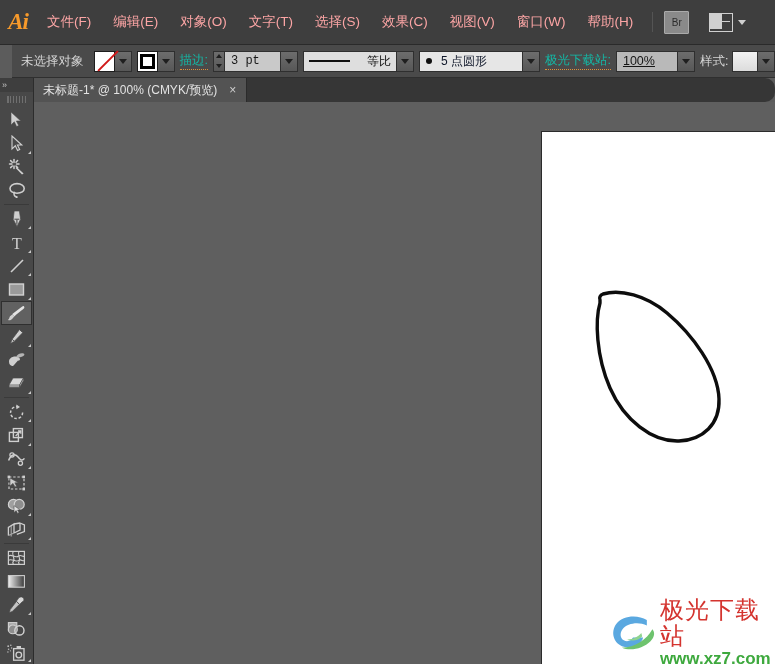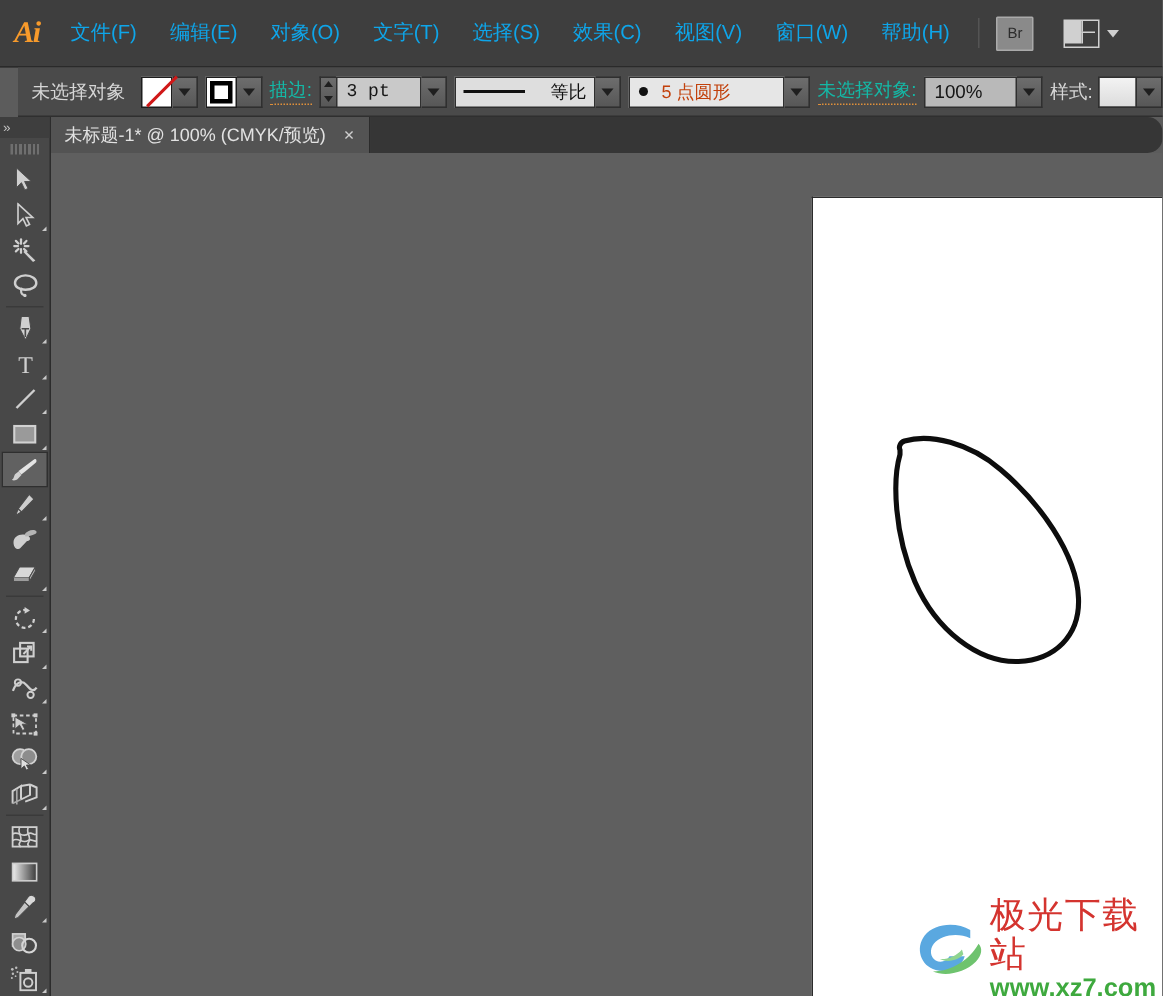--- a/index.html
+++ b/index.html
@@ -11,25 +11,25 @@
   #app{position:absolute;inset:0;width:775px;height:664px;}
 
   
   .menubar{
     position:absolute;left:0;top:0;width:775px;height:44px;
     background:#3e3e3e;display:flex;align-items:center;
     border-bottom:1px solid #2a2a2a;
   }
   .ai-logo{
     width:36px;height:44px;display:flex;align-items:center;justify-content:center;
-    color:#f79a2b;font-size:20px;font-weight:bold;font-style:italic;
+    color:#f79a2b;font-size:23px;font-weight:bold;font-style:italic;
     font-family:"Liberation Serif","DejaVu Serif",serif;letter-spacing:-1px;
   }
   .menu-item{
-    color:#0ea5e9;font-size:13.5px;padding:4px 10px;margin:0 1px;
+    color:#fca5a5;font-size:13.5px;padding:4px 10px;margin:0 1px;
     white-space:nowrap;cursor:default;
   }
   .menu-sep{width:1px;height:20px;background:#545454;margin:0 8px;}
   .br-btn{
     width:23px;height:21px;background:#8a8a8a;border:1px solid #aaa;
     color:#2c2c2c;font-size:10px;display:flex;align-items:center;justify-content:center;
     border-radius:1px;margin-left:3px;
   }
   .ws-btn{display:flex;align-items:center;margin-left:20px;}
   .ws-grid{
@@ -90,30 +90,30 @@
     border:1px solid #2f2f2f;border-right:0;box-sizing:border-box;
     display:flex;flex-direction:column;align-items:center;justify-content:space-around;
   }
   .spinner .up{width:0;height:0;border-left:3px solid transparent;border-right:3px solid transparent;border-bottom:4px solid #1f1f1f;}
   .spinner .dn{width:0;height:0;border-left:3px solid transparent;border-right:3px solid transparent;border-top:4px solid #1f1f1f;}
   .fieldbox{
     height:21px;background:#c9c9c9;border:1px solid #2f2f2f;box-sizing:border-box;
     display:flex;align-items:center;padding:0 6px;color:#161616;font-size:12px;
     font-family:"Liberation Mono","DejaVu Sans Mono",monospace;white-space:nowrap;
   }
-  .fieldbox.sel{background:#b9b9b9;}
+  .fieldbox.sel{background:#b9b9b9;text-decoration:underline;}
   .profilebox{
     height:21px;width:94px;background:#dedede;border:1px solid #2f2f2f;box-sizing:border-box;
     display:flex;align-items:center;justify-content:space-between;padding:0 5px;
     color:#111;font-size:12px;white-space:nowrap;gap:17px;
   }
   .profile-line{width:50px;height:2.5px;background:#111;}
   .brushbox{
     height:21px;width:104px;background:#e6e6e6;border:1px solid #2f2f2f;box-sizing:border-box;
-    display:flex;align-items:center;padding:0 6px;color:#c2410c;font-size:12px;white-space:nowrap;
+    display:flex;align-items:center;padding:0 6px;color:#0f172a;font-size:12px;white-space:nowrap;
   }
   .dot{width:6px;height:6px;border-radius:50%;background:#111;margin-right:9px;}
   .stylebox{
     width:26px;height:21px;border:1px solid #2f2f2f;box-sizing:border-box;
     background:linear-gradient(#f3f3f3,#dcdcdc);
   }
   .cb-end-btn{
     height:23px;background:linear-gradient(#6a6a6a,#555);border:1px solid #333;
     color:#ddd;font-size:12.5px;display:flex;align-items:center;padding:0 8px;
     box-sizing:border-box;
@@ -272,21 +272,21 @@
         <span class="dot"></span>
         <span>5 点圆形</span>
       </div>
       <div class="dd-btn">
           <div class="tri"></div>
         </div>
     </div>
 
     <div style="width:7px"></div>
 
-    <div class="cb-label-link">未选择对象:</div>
+    <div class="cb-label-link">极光下载站:</div>
     <div class="sw-wrap">
       <div class="fieldbox sel" style="width:62px;font-family:'Liberation Sans',sans-serif;font-size:12.5px;">100%</div>
       <div class="dd-btn">
           <div class="tri"></div>
         </div>
     </div>
 
     <div style="width:5px"></div>
     <div class="cb-label" style="margin-right:4px">样式:</div>
     <div class="sw-wrap">

